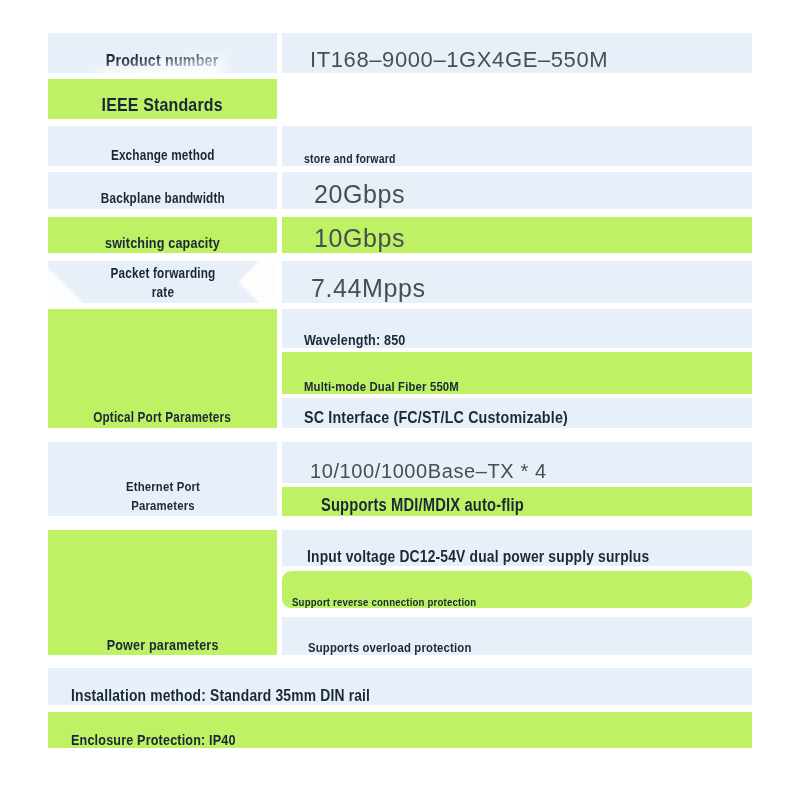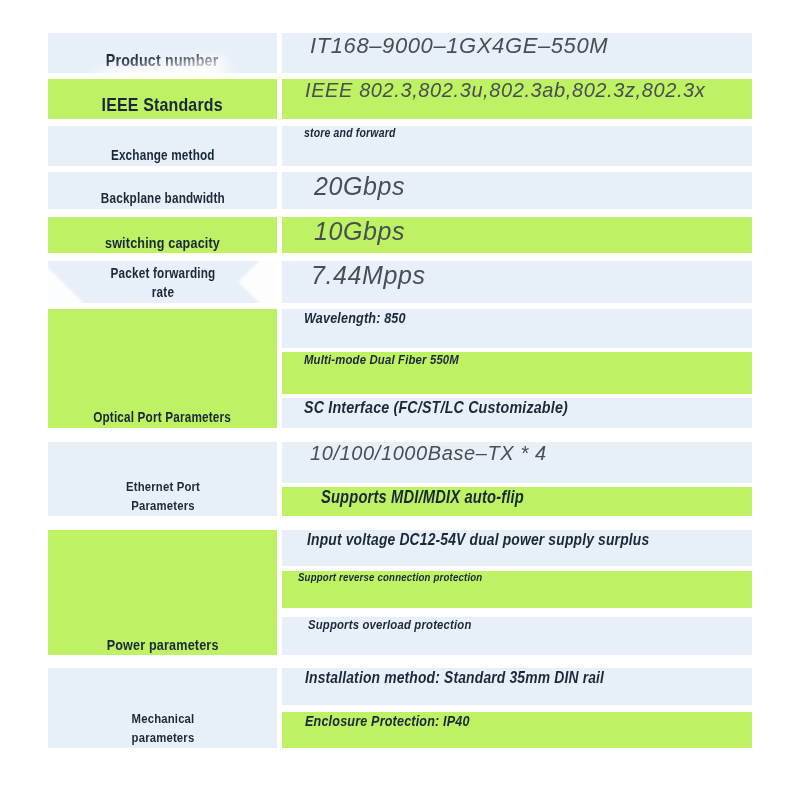--- a/index.html
+++ b/index.html
@@ -7,21 +7,21 @@
     width:800px;height:800px;background:#ffffff;overflow:hidden;position:relative;
     font-family:"Liberation Sans","DejaVu Sans",sans-serif;
   }
   .sheet{position:absolute;left:48px;top:33px;width:704px;}
   .row{display:flex;column-gap:5px;align-items:stretch;}
   .lc{
     flex:0 0 229px;width:229px;display:flex;align-items:flex-end;justify-content:center;
     position:relative;overflow:hidden;
   }
   .rc{
-    flex:1;display:flex;align-items:flex-start;position:relative;overflow:hidden;font-style:italic;
+    flex:1;display:flex;align-items:flex-end;position:relative;overflow:hidden;
   }
   .rgrp{flex:1;display:flex;flex-direction:column;}
   .rgrp .rc{flex:none;}
   .bgl{background:#e7f0f8;}
   .bgd{background:#bef264;}
 
   
   .cd{
     display:inline-block;font-weight:700;color:#1b2838;
     transform:scaleX(0.84);letter-spacing:0.2px;white-space:pre-line;
@@ -30,21 +30,21 @@
   .rc .cd{transform-origin:left center;}
 
   
   .vb{color:#4a4d52;font-weight:400;letter-spacing:0.6px;white-space:nowrap;}
 
   .f11{font-size:11.5px;} .f12{font-size:12.5px;} .f13{font-size:13.5px;}
   .f14{font-size:14px;}  .f15{font-size:15px;}  .f16{font-size:16.5px;}
   .f17{font-size:17px;}  .f175{font-size:17.5px;} .f19{font-size:19px;}
   .f20{font-size:20px;}  .f21{font-size:25px;}  .f22{font-size:22px;}
 
-  .pl13{padding-left:16px;} .pl22{padding-left:22px;} .pl23{padding-left:23px;}
+  .pl13{padding-left:10px;border-radius:9px;} .pl22{padding-left:22px;} .pl23{padding-left:23px;}
   .pl25{padding-left:25px;} .pl26{padding-left:26px;} .pl28{padding-left:28px;}
   .pl29{padding-left:29px;} .pl32{padding-left:32px;} .pl39{padding-left:39px;}
 
   .wrap-packet .cd{max-width:132px;}
   .wrap-eth .cd{max-width:100px;}
   .wrap-mech .cd{max-width:92px;}
 
   
   .deco-diamond::before{
     content:"";position:absolute;right:-34px;top:50%;margin-top:-30px;
@@ -72,23 +72,20 @@
       <span class="cd f17">Product number</span>
     </div>
     <div class="rc bgl pl28">
       <span class="vb f22">IT168–9000–1GX4GE–550M</span>
     </div>
   </div>
 
   <div class="row" style="height:40px;margin-bottom:7px">
     <div class="lc bgd">
       <span class="cd f19">IEEE Standards</span>
-    </div>
-    <div class="rc bgd pl23">
-      <span class="vb f20">IEEE 802.3,802.3u,802.3ab,802.3z,802.3x</span>
     </div>
   </div>
 
   <div class="row" style="height:40px;margin-bottom:6px">
     <div class="lc bgl">
       <span class="cd f14">Exchange method</span>
     </div>
     <div class="rc bgl pl22">
       <span class="cd f12">store and forward</span>
     </div>
@@ -163,23 +160,20 @@
       <div class="rc bgd pl13" style="height:37px;margin-bottom:9px">
         <span class="cd f11">Support reverse connection protection</span>
       </div>
       <div class="rc bgl pl26" style="height:38px">
         <span class="cd f13">Supports overload protection</span>
       </div>
     </div>
   </div>
 
   <div class="row">
-    <div class="lc bgl wrap-mech">
-      <span class="cd f13">Mechanical parameters</span>
-    </div>
     <div class="rgrp">
       <div class="rc bgl pl23" style="height:37px;margin-bottom:7px">
         <span class="cd f16">Installation method: Standard 35mm DIN rail</span>
       </div>
       <div class="rc bgd pl23" style="height:36px">
         <span class="cd f15">Enclosure Protection: IP40</span>
       </div>
     </div>
   </div>
 

